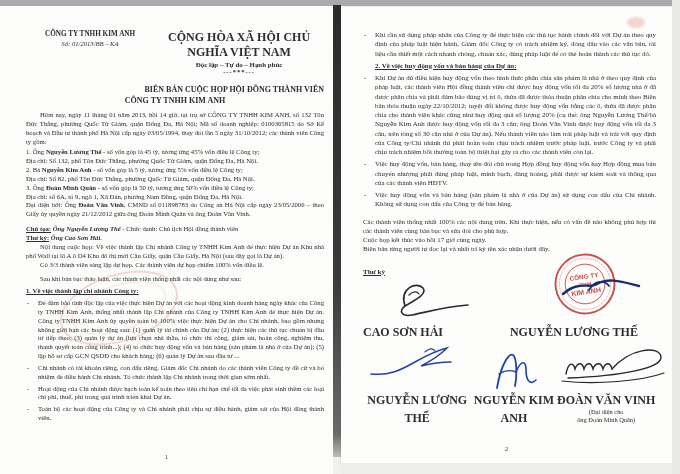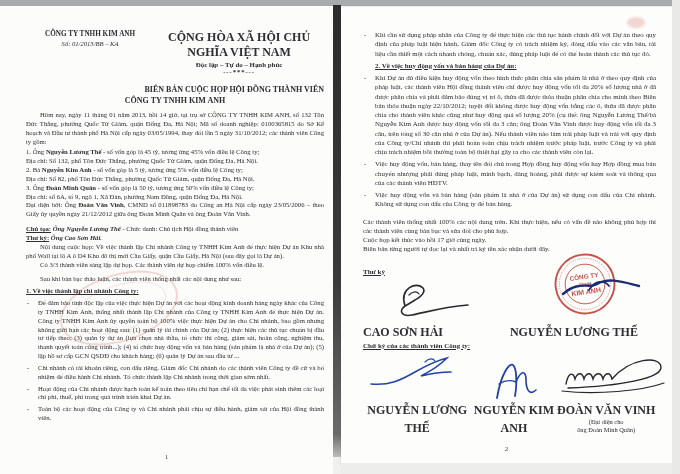--- a/index.html
+++ b/index.html
@@ -172,21 +172,20 @@
       <svg class="sig-over" viewBox="0 0 86 30">
         <path d="M4,22 C20,8 30,17 38,12 C50,5 64,10 80,14" fill="none" stroke="#1d2c72" stroke-width="2.4" stroke-linecap="round"></path>
         <path d="M30,18 C36,8 46,8 50,14" fill="none" stroke="#1d2c72" stroke-width="1.8" stroke-linecap="round"></path>
       </svg>
 
       <div class="sigrow">
         <div class="sigcol-l"><span class="signame">CAO SƠN HẢI</span></div>
         <div class="sigcol-r"><span class="signame">NGUYỄN LƯƠNG THẾ</span></div>
       </div>
 
-      <div class="members-label">Chữ ký của các thành viên Công ty:</div>
 
       <div class="trio" style="height:46px;">
         <div class="c1">
           <svg class="sig-img" width="100" height="40" viewBox="0 0 100 40">
             <path d="M4,32 C22,34 34,28 48,20 C62,12 72,8 80,6 C72,14 62,20 54,24 C62,22 74,20 84,20" fill="none" stroke="#2342a8" stroke-width="1.5" stroke-linecap="round"></path>
             <path d="M58,10 C62,6 66,6 68,9" fill="none" stroke="#2342a8" stroke-width="1.1" stroke-linecap="round"></path>
           </svg>
         </div>
         <div class="c2">
           <svg class="sig-img" width="54" height="46" viewBox="0 0 54 46" style="margin-top:6px;">

